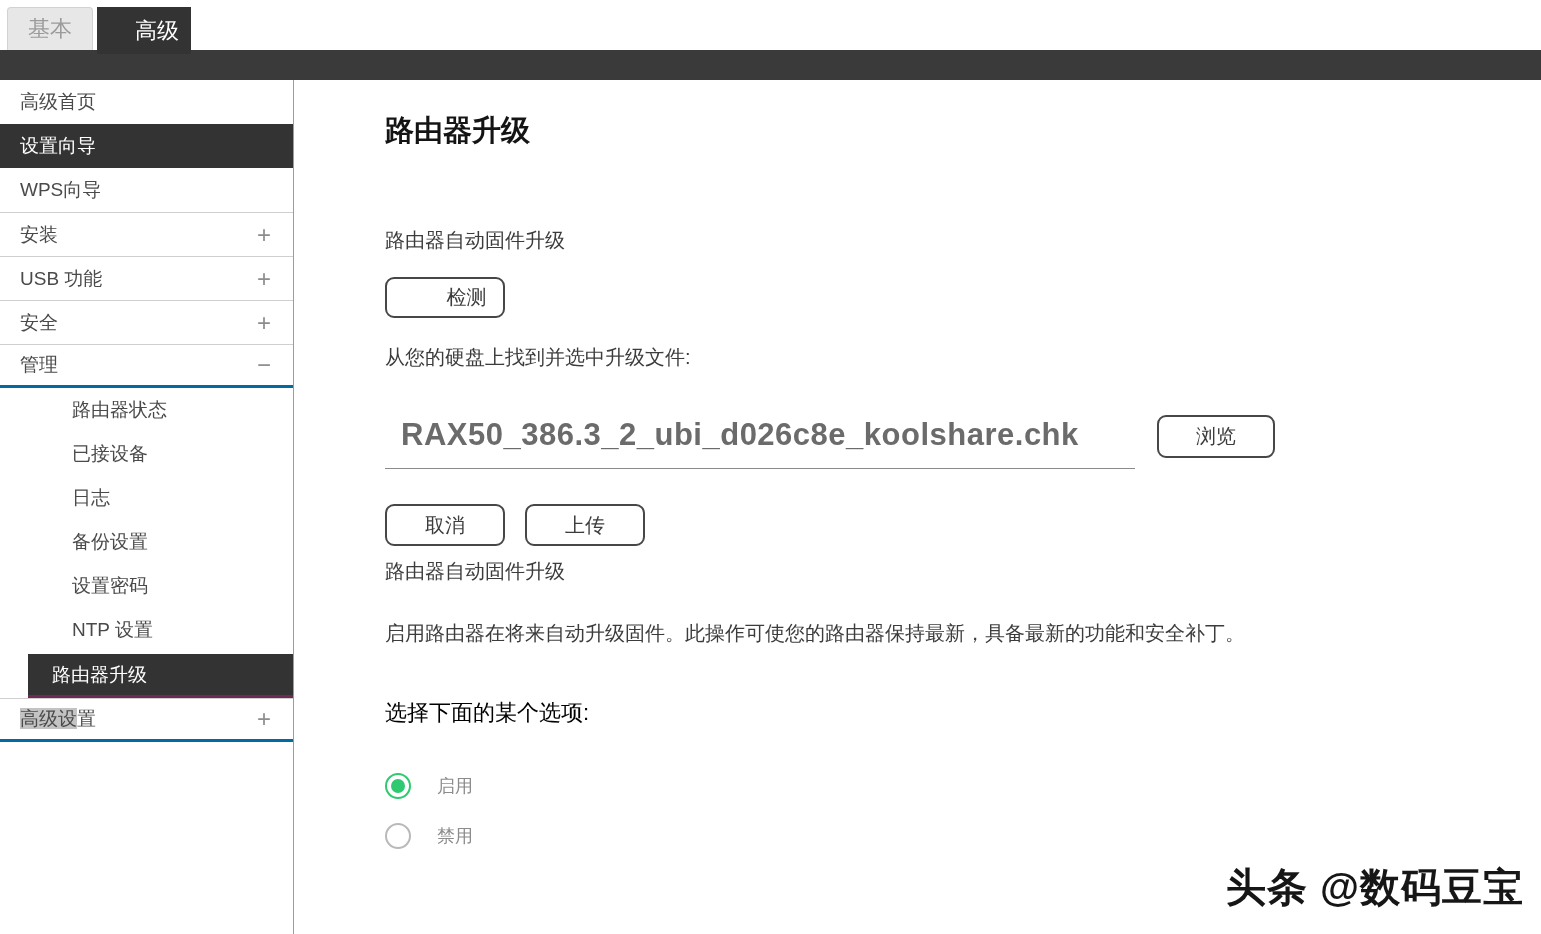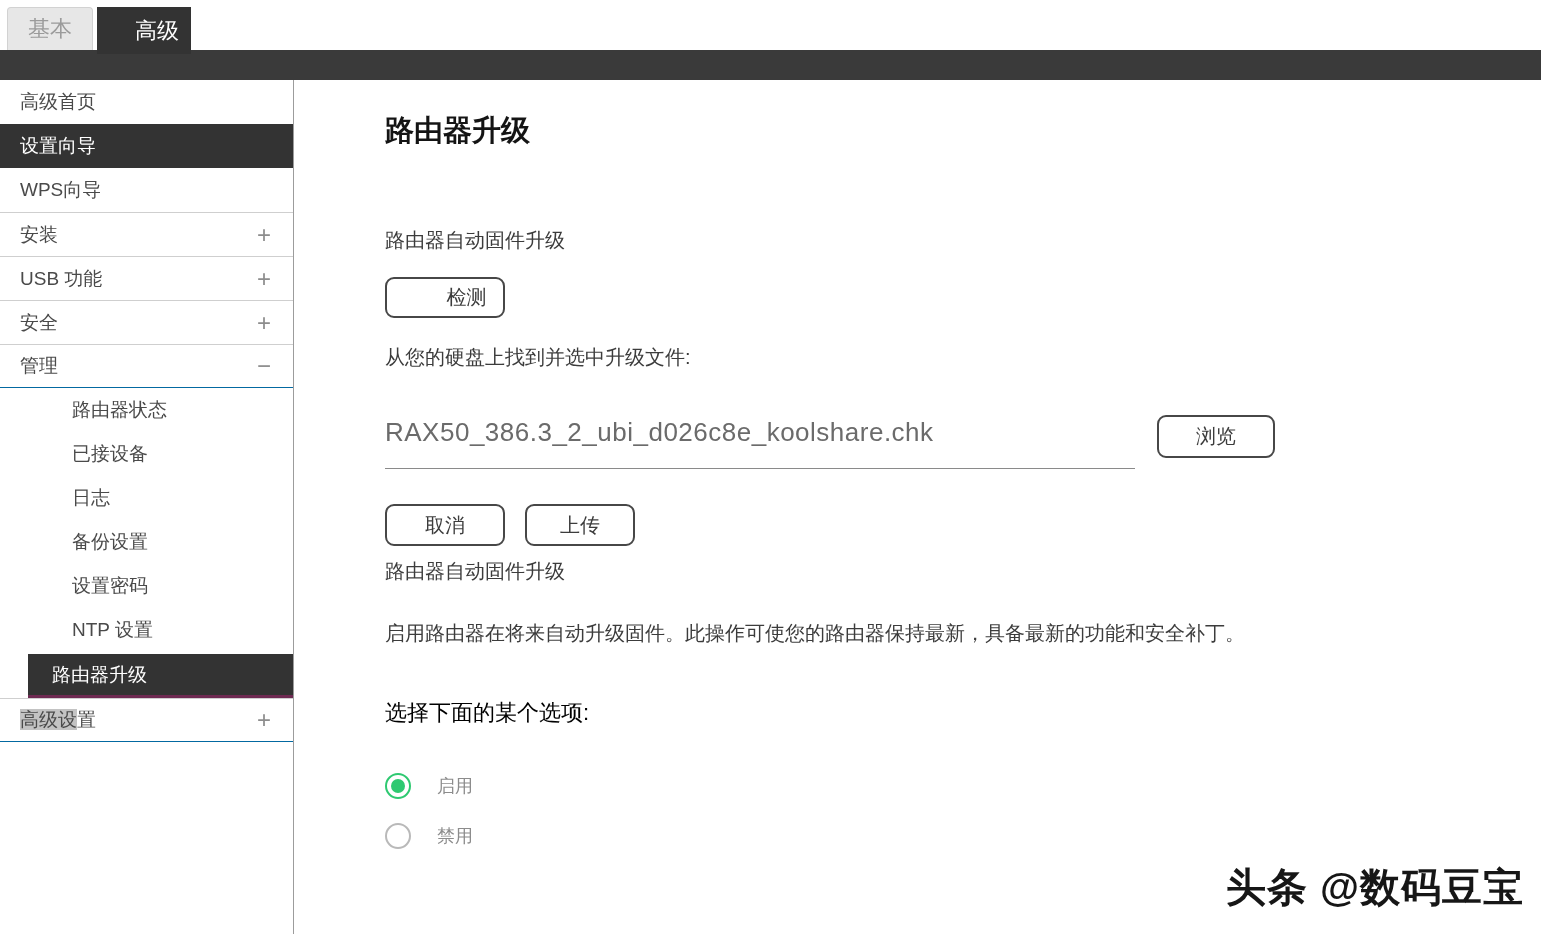--- a/index.html
+++ b/index.html
@@ -17,44 +17,44 @@
     color:#ffffff; z-index:3;padding-left:26px; }
   .topbar { position:absolute; left:0; top:50px; width:1541px; height:30px; background:#3a3a3a; }
 
   
   .sidebar { position:absolute; left:0; top:80px; width:294px; height:854px;
     border-right:1px solid #9c9c9c; background:#fff; }
   .sb-item { position:relative; height:44px; display:flex; align-items:center;
     padding-left:20px; font-size:19px; color:#4a4a4a; cursor:pointer; }
   .sb-item.selected-top { background:#333333; color:#ffffff; }
   .sb-group { border-top:1px solid #cfcfcf; justify-content:space-between; padding-right:22px; }
-  .sb-group.bordered-bottom { border-bottom:1px solid #0369a1; }
+  .sb-group.bordered-bottom { border-bottom:3px solid #0369a1; }
   .pm-icon { font-size:24px; color:#8d8d8d; font-weight:400; line-height:1; }
   .sb-sub { padding-left:72px; }
   .sb-sub.selected-sub { background:#333333; color:#ffffff; margin-left:28px;
     padding-left:24px; margin-top:2px; border-bottom:3px solid #6e2a52; }
   .hl-selection { background:#c3c3c3; }
 
   
   .main { position:absolute; left:385px; top:80px; width:1156px; height:854px; }
   .page-title { position:absolute; left:0; top:31px; font-size:29px; font-weight:bold; color:#141414; }
   .lbl { position:absolute; font-size:20px; color:#3c3c3c; }
   .check-label { left:0; top:147px; }
   .btn { position:absolute; display:flex; align-items:center; justify-content:center;
     background:#fff; border:2px solid #474747; border-radius:9px; font-size:20px;
     color:#3c3c3c; cursor:pointer; }
   .check-btn { left:0; top:197px; width:120px; height:41px;padding-left:43px; }
   .file-label { left:0; top:264px; }
-  .file-name { position:absolute; left:0; top:337px; font-size:26px; color:#6b6b6b;
-    letter-spacing:.5px; }
+  .file-name { position:absolute; left:16px; top:337px; font-size:31px; color:#6b6b6b;
+    letter-spacing:.5px;font-weight:bold; }
   .file-underline { position:absolute; left:0; top:388px; width:750px; height:0;
     border-bottom:1px solid #8a8a8a; }
   .browse-btn { left:772px; top:335px; width:118px; height:43px; }
   .cancel-btn { left:0; top:424px; width:120px; height:42px; }
-  .upload-btn { left:140px; top:424px; width:110px; height:42px; }
+  .upload-btn { left:140px; top:424px; width:120px; height:42px; }
   .auto-title { left:0; top:478px; }
   .auto-desc { left:0; top:540px; width:960px; }
   .options-heading { position:absolute; left:0; top:618px; font-size:22px; color:#000000; }
   .radio-row { position:absolute; left:0; display:flex; align-items:center; gap:26px; cursor:pointer; }
   .radio-row.r1 { top:693px; }
   .radio-row.r2 { top:743px; }
   .radio { position:relative; width:26px; height:26px; border-radius:50%;
     border:2px solid #b9b9b9; background:#fff; }
   .radio.checked { border-color:#2ec971; }
   .radio.checked::after { content:""; position:absolute; left:4px; top:4px;

